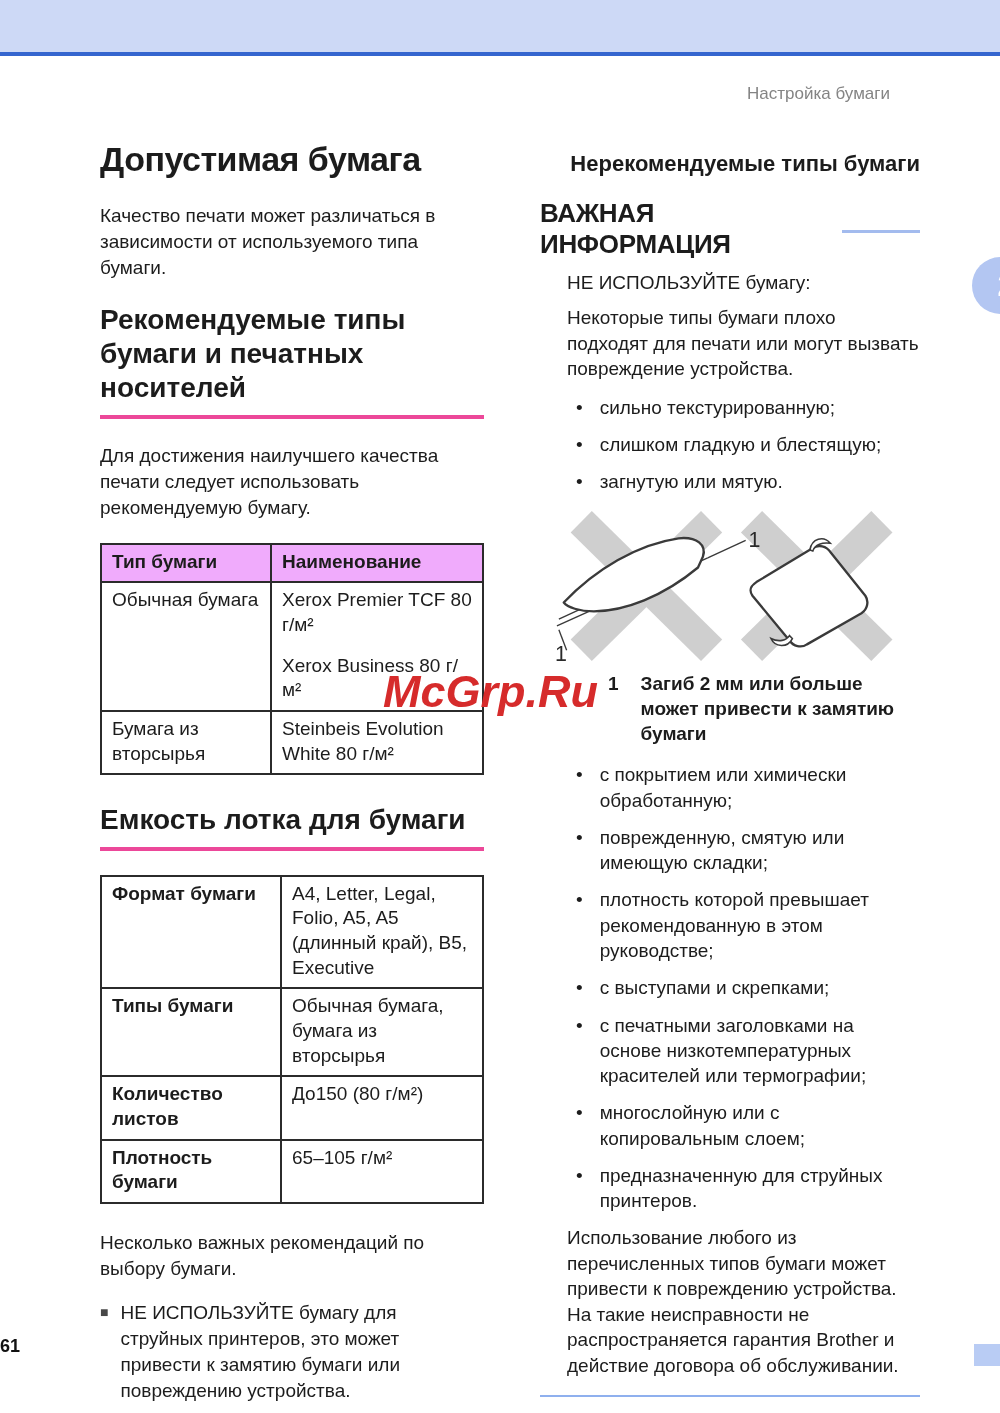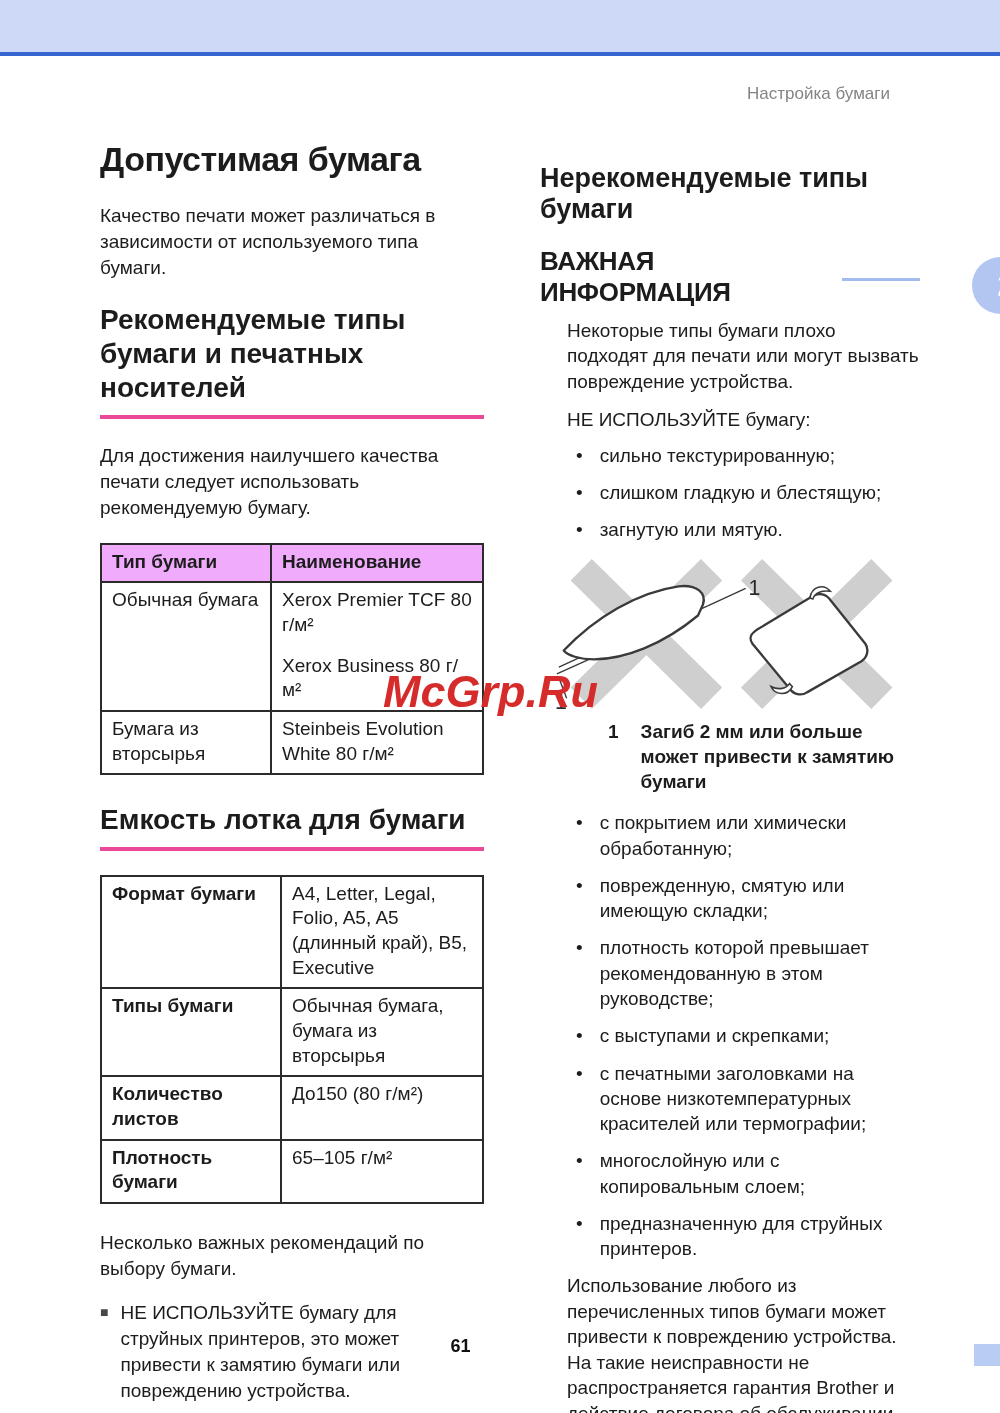--- a/index.html
+++ b/index.html
@@ -34,40 +34,40 @@
   .tbl th, .tbl td { border:2px solid #2b2b2b; font-size:19px; line-height:1.3;
                      padding:5px 10px 7px; text-align:left; vertical-align:top; }
   .tbl th { background:#f0abfc; font-weight:bold; }
   .tbl .lbl { font-weight:bold; width:148px; }
   .tbl2 .lbl { width:158px; }
   .name2 { margin-top:16px; }
 
   .sq-note { display:flex; gap:12px; font-size:19px; line-height:1.37; margin:0 0 19px; }
   .sq-bullet { flex:0 0 auto; font-size:14px; line-height:1.85; color:#474747; }
 
-  h3 { font-size:27px; font-weight:bold; margin:16px 0 21px; }
+  h3 { font-size:22px; font-weight:bold; margin:4px 0 21px;text-align:right; }
   .important-row { display:flex; align-items:center; gap:4px; margin:0 0 10px; }
   .important-row h4 { font-size:26px; font-weight:bold; margin:0; letter-spacing:-0.3px; }
   .important-line { width:82px; height:3px; background:#a3bbee; margin-top:4px; }
   .indent { margin-left:27px; }
   .rc-p { font-size:19px; line-height:1.34; margin:0 0 13px; }
   .dot-list { list-style:none; margin:4px 0 2px; padding:0 0 0 36px; }
   .dot-list li { display:flex; gap:17px; font-size:19px; line-height:1.33; margin-bottom:12px; }
   .dot { flex:0 0 auto; }
   .figure { margin:4px 0 8px 14px; }
   .fig-caption { display:flex; gap:22px; font-size:19px; font-weight:bold;
                  line-height:1.33; margin:2px 0 16px 54px; }
   .closing { font-size:19px; line-height:1.34; margin:6px 0 0 27px; }
   .end-rule { height:0; border-bottom:2px solid #8fb0ee; margin-top:17px; }
 
   .watermark { position:absolute; left:383px; top:666px; z-index:6;
                font-size:45px; font-style:italic; font-weight:bold;
                color:#d62b2b; white-space:nowrap; pointer-events:none; }
   .page-num { position:absolute; top:1336px; left:0; width:921px;
-              text-align:center; font-size:18px; font-weight:bold; color:#111; }
+              text-align:left; font-size:18px; font-weight:bold; color:#111; }
   .bottom-bar { position:absolute; top:1344px; right:0; width:66px; height:22px;
                 background:#b9ccf4; }
 </style>
 </head>
 <body>
 
 <div class="page">
 
   <div class="topbar"></div>
   <div class="doc-header">Настройка бумаги</div>
@@ -138,22 +138,22 @@
 
   <div class="col col-right">
     <h3>Нерекомендуемые типы бумаги</h3>
 
     <div class="important-row">
       <h4>ВАЖНАЯ ИНФОРМАЦИЯ</h4>
       <div class="important-line"></div>
     </div>
 
     <div class="indent">
+      <p class="rc-p" style="margin-bottom:10px">НЕ ИСПОЛЬЗУЙТЕ бумагу:</p>
       <p class="rc-p">Некоторые типы бумаги плохо подходят для печати или могут вызвать повреждение устройства.</p>
-      <p class="rc-p" style="margin-bottom:10px">НЕ ИСПОЛЬЗУЙТЕ бумагу:</p>
     </div>
 
     <ul class="dot-list">
       <li>
         <span class="dot">•</span>
         <span>сильно текстурированную;</span>
         </li>
       <li>
         <span class="dot">•</span>
         <span>слишком гладкую и блестящую;</span>

